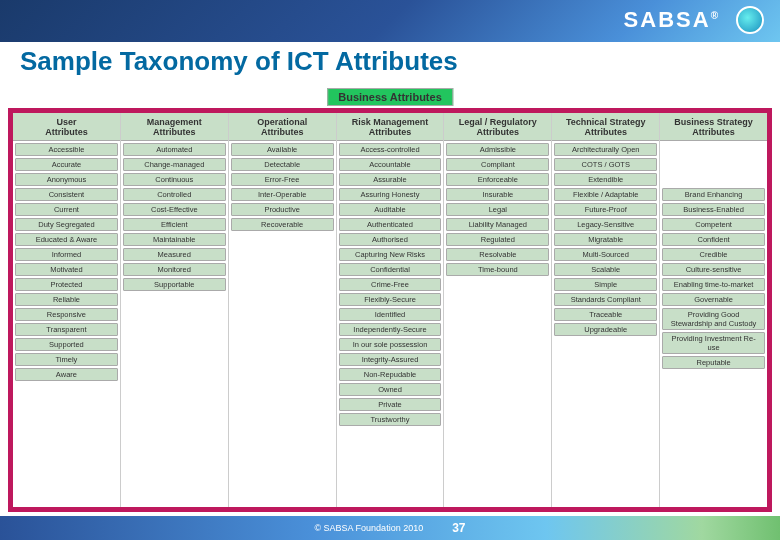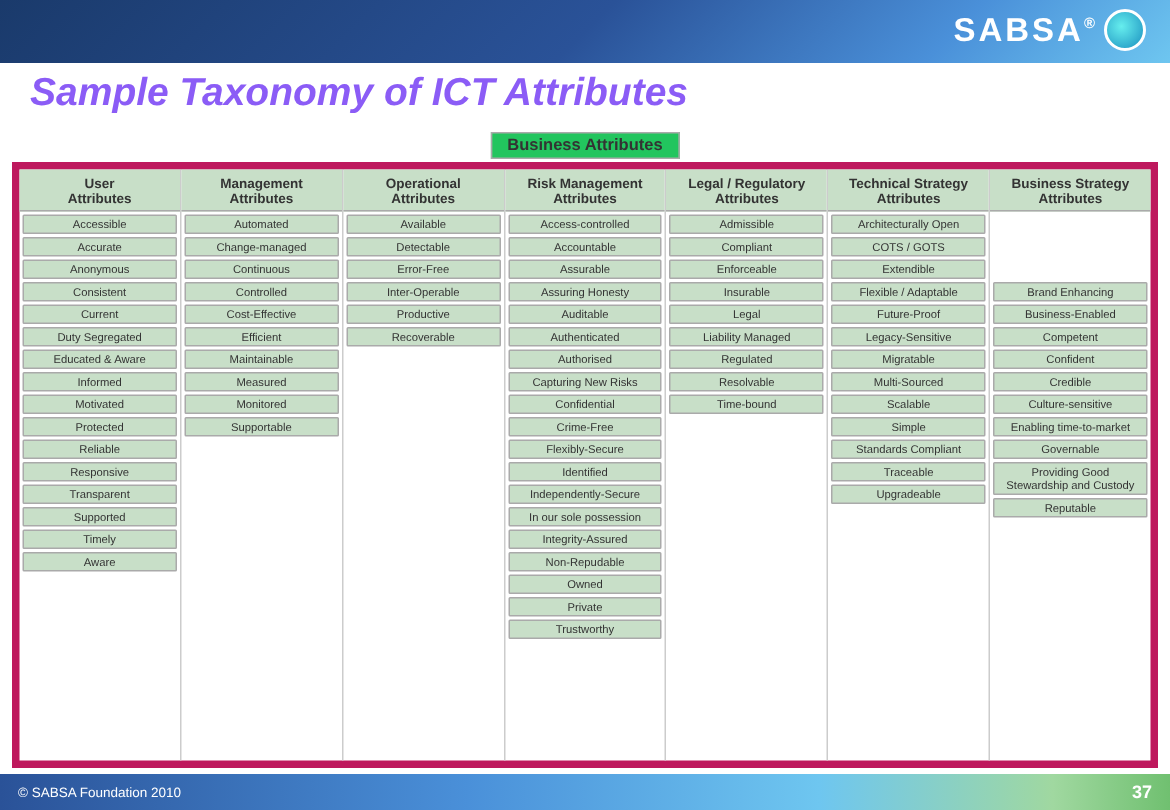--- a/index.html
+++ b/index.html
@@ -18,21 +18,21 @@
       top: 0; left: 0; right: 0;
       height: 42px;
       background: linear-gradient(135deg, #1a3a6b 0%, #2a5298 50%, #4a90d9 80%, #6ec6f0 100%);
     }
 
     .sabsa-logo {
       position: absolute;
       top: 6px; right: 16px;
       display: flex;
       align-items: center;
-      gap: 4px;
+      gap: 16px;
     }
 
     .sabsa-text {
       font-size: 22px;
       font-weight: 900;
       color: #fff;
       letter-spacing: 2px;
     }
 
     .sabsa-circle {
@@ -42,22 +42,21 @@
       background: radial-gradient(circle at 40% 40%, #6ee, #1a8fbf);
       border: 2px solid #fff;
     }
 
     .page-title {
       position: absolute;
       top: 46px;
       left: 20px;
       font-size: 26px;
       font-weight: bold;
-      color: #8b5cf6;
-      font-style: italic;
+      color: #0369a1;
     }
 
     
     .biz-attr-container {
       position: absolute;
       top: 88px;
       left: 50%;
       transform: translateX(-50%);
     }
 
@@ -140,21 +139,21 @@
 
     
     .footer {
       position: absolute;
       bottom: 0;
       left: 0; right: 0;
       height: 24px;
       background: linear-gradient(90deg, #2a5298 0%, #4a90d9 40%, #6ec6f0 70%, #a0d8a0 90%, #70c070 100%);
       display: flex;
       align-items: center;
-      justify-content: space-between;
+      justify-content: center;
       padding: 0 12px;
     }
 
     .footer-copyright {
       font-size: 9px;
       color: #fff;
     }
 
     .footer-page {
       font-size: 12px;
@@ -297,20 +296,21 @@
           <div class="col-items">
             <div class="item-badge">Brand Enhancing</div>
             <div class="item-badge">Business-Enabled</div>
             <div class="item-badge">Competent</div>
             <div class="item-badge">Confident</div>
             <div class="item-badge">Credible</div>
             <div class="item-badge">Culture-sensitive</div>
             <div class="item-badge">Enabling time-to-market</div>
             <div class="item-badge">Governable</div>
             <div class="item-badge">Providing Good Stewardship and Custody</div>
+            <div class="item-badge">Providing Investment Re-use</div>
             <div class="item-badge">Reputable</div>
           </div>
         </div>
       </div>
   </div>
 </div>
 
 <div class="footer">
   <span class="footer-copyright">© SABSA Foundation 2010</span>
   <span class="footer-page">37</span>

